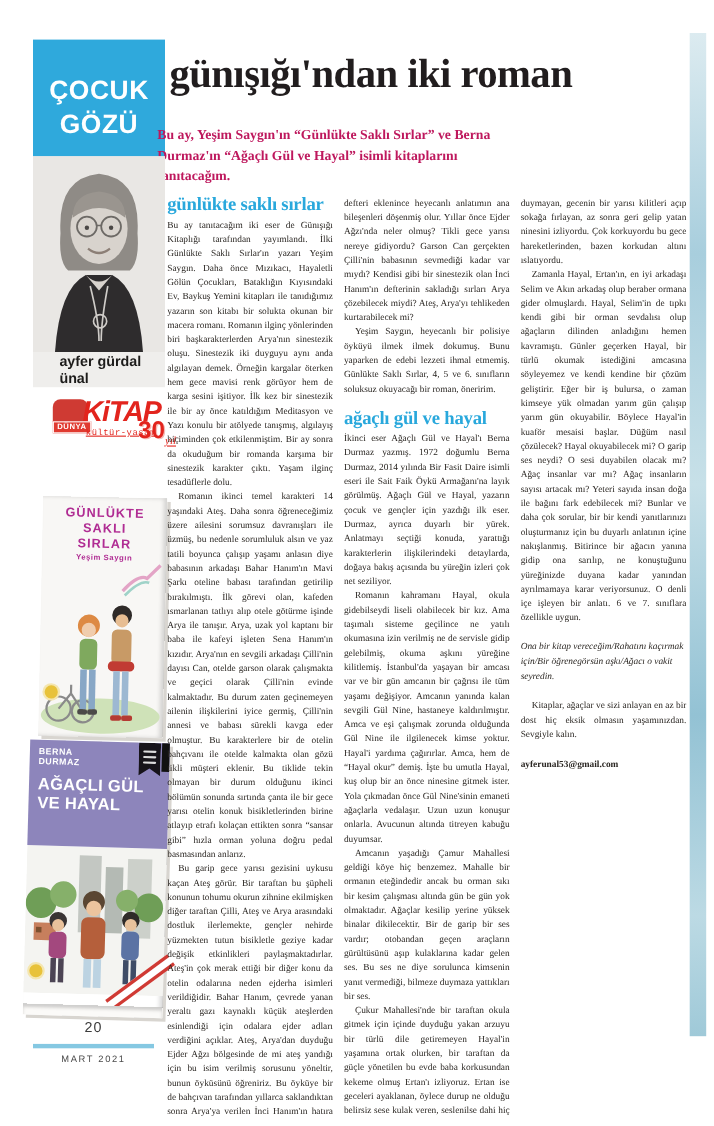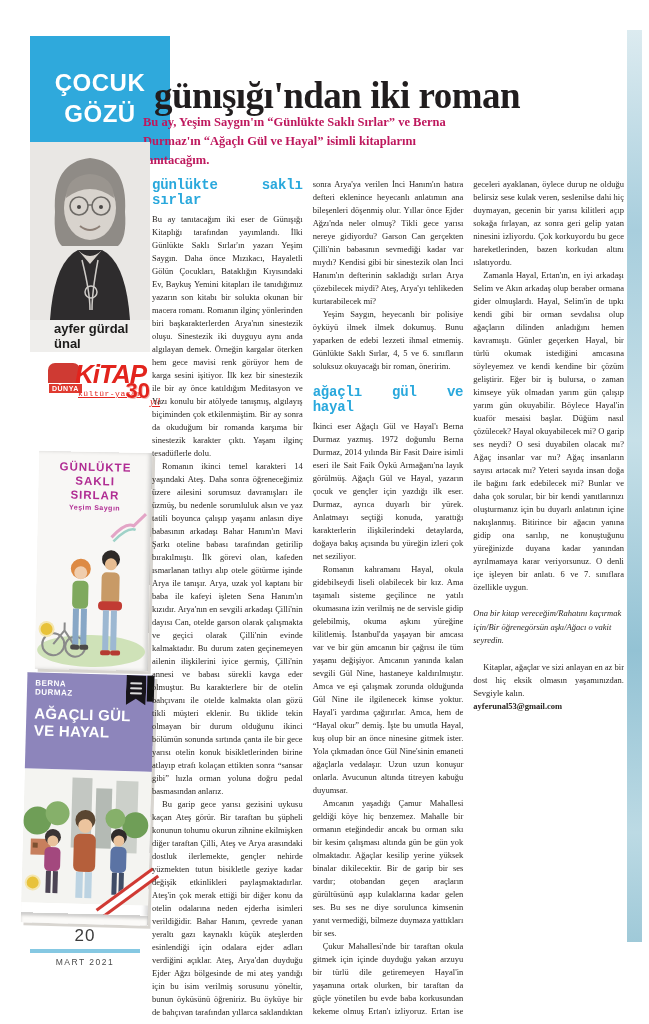--- a/index.html
+++ b/index.html
@@ -1,27 +1,27 @@
 <!DOCTYPE html>
 <html lang="tr"><head>
 <meta charset="utf-8">
 <style>
   * { margin:0; padding:0; box-sizing:border-box; }
   html,body { background:#ffffff; }
   body { font-family:"Liberation Serif","DejaVu Serif",serif; }
   .page { position:relative; width:649px; height:1024px; background:#ffffff; overflow:hidden; }
 
   
-  .badge { position:absolute; left:30px; top:36px; width:140px; height:124px;
+  .badge { position:absolute; left:30px; top:36px; width:120px; height:124px;
            background:#2fa9dc; color:#fff; font-family:"Liberation Sans","DejaVu Sans",sans-serif;
            font-weight:bold; font-size:24px; line-height:31px; text-align:center;
            display:flex; flex-direction:column; justify-content:center; letter-spacing:.5px; }
   .title { position:absolute; left:154px; top:46px; width:470px;
            font-family:"Liberation Serif",serif; font-weight:bold; font-size:37px;
-           color:#211d1e; letter-spacing:-.5px;margin-top:28px; }
+           color:#211d1e; letter-spacing:-.5px; }
   .deck  { position:absolute; left:143px; top:113px; width:340px;
            font-family:"Liberation Serif",serif; font-weight:bold; font-size:12.5px;
            line-height:19px; color:#be185d; }
 
   
   .strip { position:absolute; left:627px; top:30px; width:15px; height:912px;
            background:linear-gradient(180deg,#dcebf0 0%,#a8cedd 22%,#c7e0e8 45%,#93c2d4 68%,#bcdae4 88%,#9fc9d8 100%); }
 
   
   .author-card { position:absolute; left:30px; top:142px; width:120px; height:210px; background:#efeeec; }
@@ -59,37 +59,37 @@
                box-shadow:0 5px 0 #fff, 0 10px 0 #fff; opacity:.85; }
   .roman-tag { position:absolute; right:0; top:0; width:7px; height:26px; background:#111; }
   .ribbon { position:absolute; right:-14px; bottom:26px; width:70px; height:12px; background:#fff;
             border-top:3px solid #d03a34; border-bottom:3px solid #d03a34; transform:rotate(-38deg); }
   .gunisigi-dot { position:absolute; left:5px; bottom:34px; width:12px; height:12px; border-radius:50%;
                   background:#e8c23a; box-shadow:0 0 0 2px #f4e6b0; }
   .pages-edge { position:absolute; left:0; bottom:0; width:100%; height:10px; background:#fbfaf8;
                 box-shadow:inset 0 3px 3px rgba(0,0,0,.18); }
 
   .pagenum { position:absolute; left:30px; top:926px; width:110px; text-align:center;
-             font-family:"Liberation Sans",sans-serif; font-size:17px; color:#3c3c3c; letter-spacing:1px; }
+             font-family:"Liberation Sans",sans-serif; font-size:13px; color:#3c3c3c; letter-spacing:1px; }
   .pageline { position:absolute; left:30px; top:949px; width:110px; height:4px; background:#85c8e2; }
   .pagedate { position:absolute; left:30px; top:957px; width:110px; text-align:center;
               font-family:"Liberation Sans",sans-serif; font-size:8.5px; letter-spacing:1.5px; color:#4a4a4a; }
 
   
   .article-body { position:absolute; left:152px; top:178px; width:472px; height:842px;
                   column-count:3; column-gap:10px; column-fill:auto; overflow:hidden;
                   font-size:8.5px; line-height:13px; text-align:justify; color:#2a2622; }
-  .article-body h2.heading { font-family:Liberation Mono, monospace; font-weight:bold; color:#29a8dc;
-                  font-size:14px; line-height:15px; letter-spacing:-.2px; margin:0 0 5px 0; break-after:avoid; }
+  .article-body h2.heading { font-family:Liberation Serif, serif; font-weight:bold; color:#29a8dc;
+                  font-size:17px; line-height:15px; letter-spacing:-.2px; margin:0 0 5px 0; break-after:avoid; }
   .article-body h2.heading + p.p { text-indent:0; }
   .article-body h2.heading:not(:first-child) { margin-top:12px; }
   .article-body p.p { margin:0; text-indent:10px; }
   .article-body p.p:first-of-type { text-indent:0; }
   .article-body p.quote { margin:13px 0; font-style:italic; text-align:left; line-height:13.5px; }
-  .article-body p.email { font-weight:bold; }
+  .article-body p.email { margin-top:14px; font-weight:bold; }
 </style>
 </head>
 <body>
 
 <div class="page">
 
   <div class="strip"></div>
 
   <div class="badge">
     <span>ÇOCUK</span>

